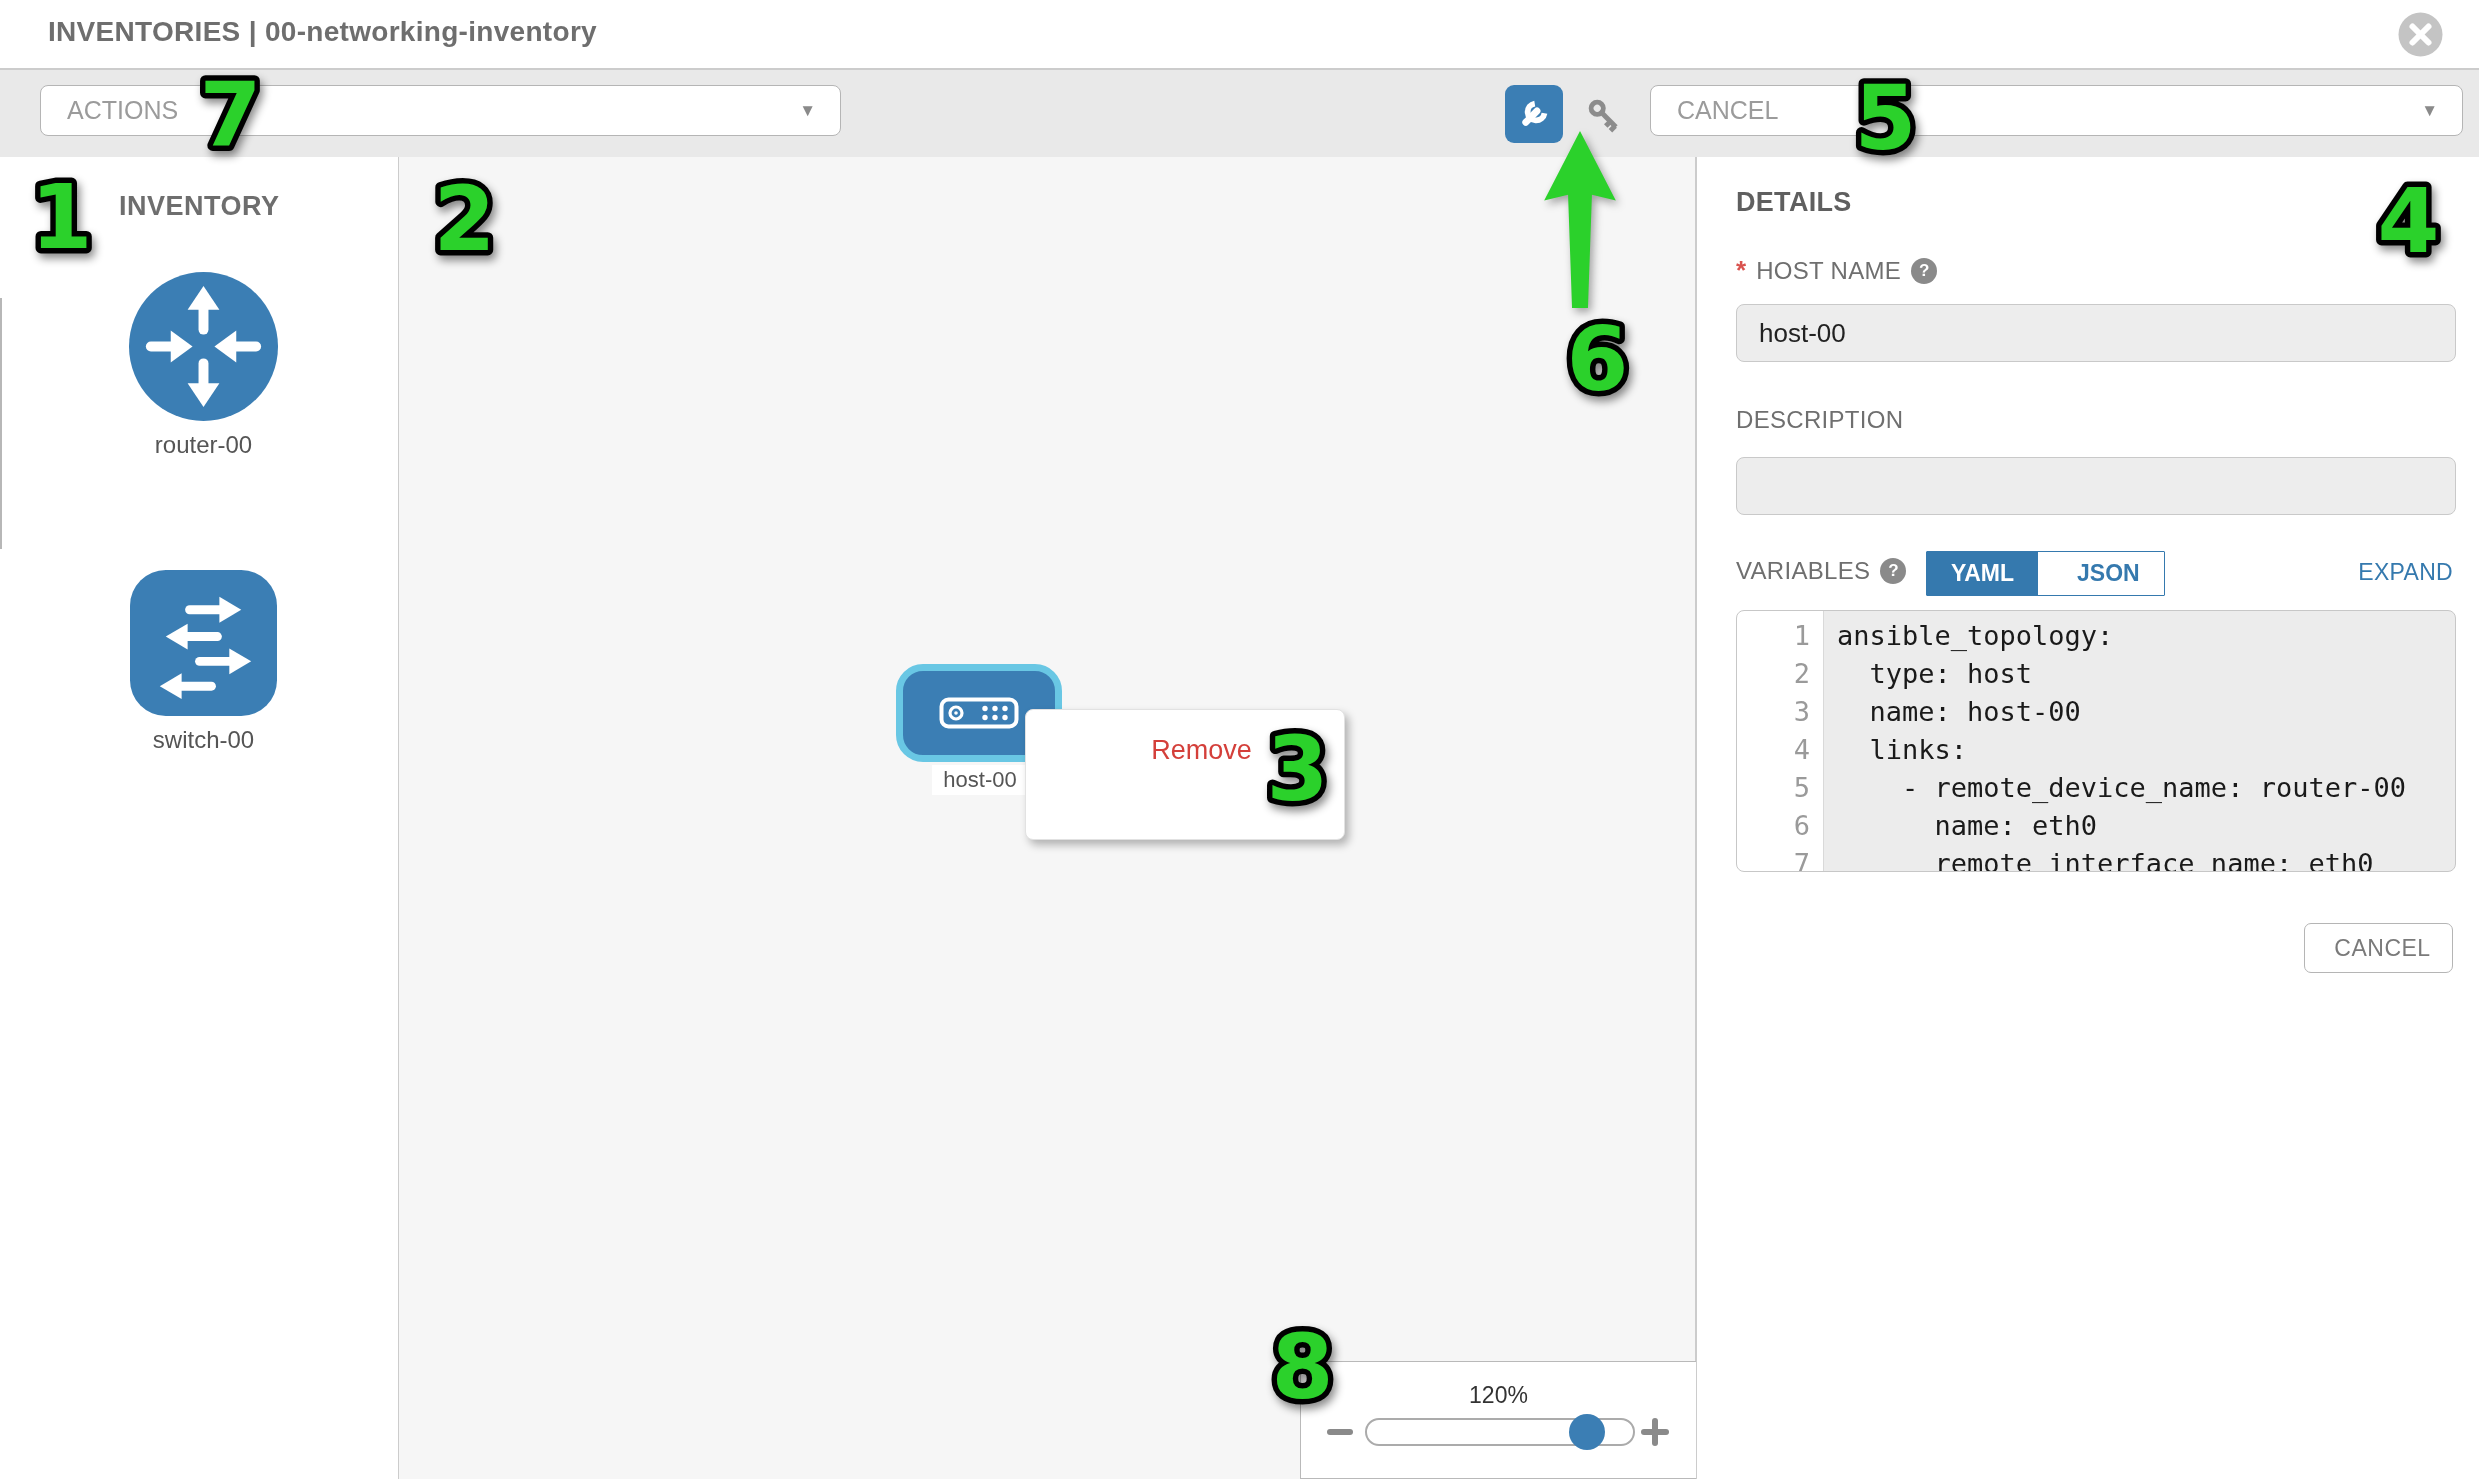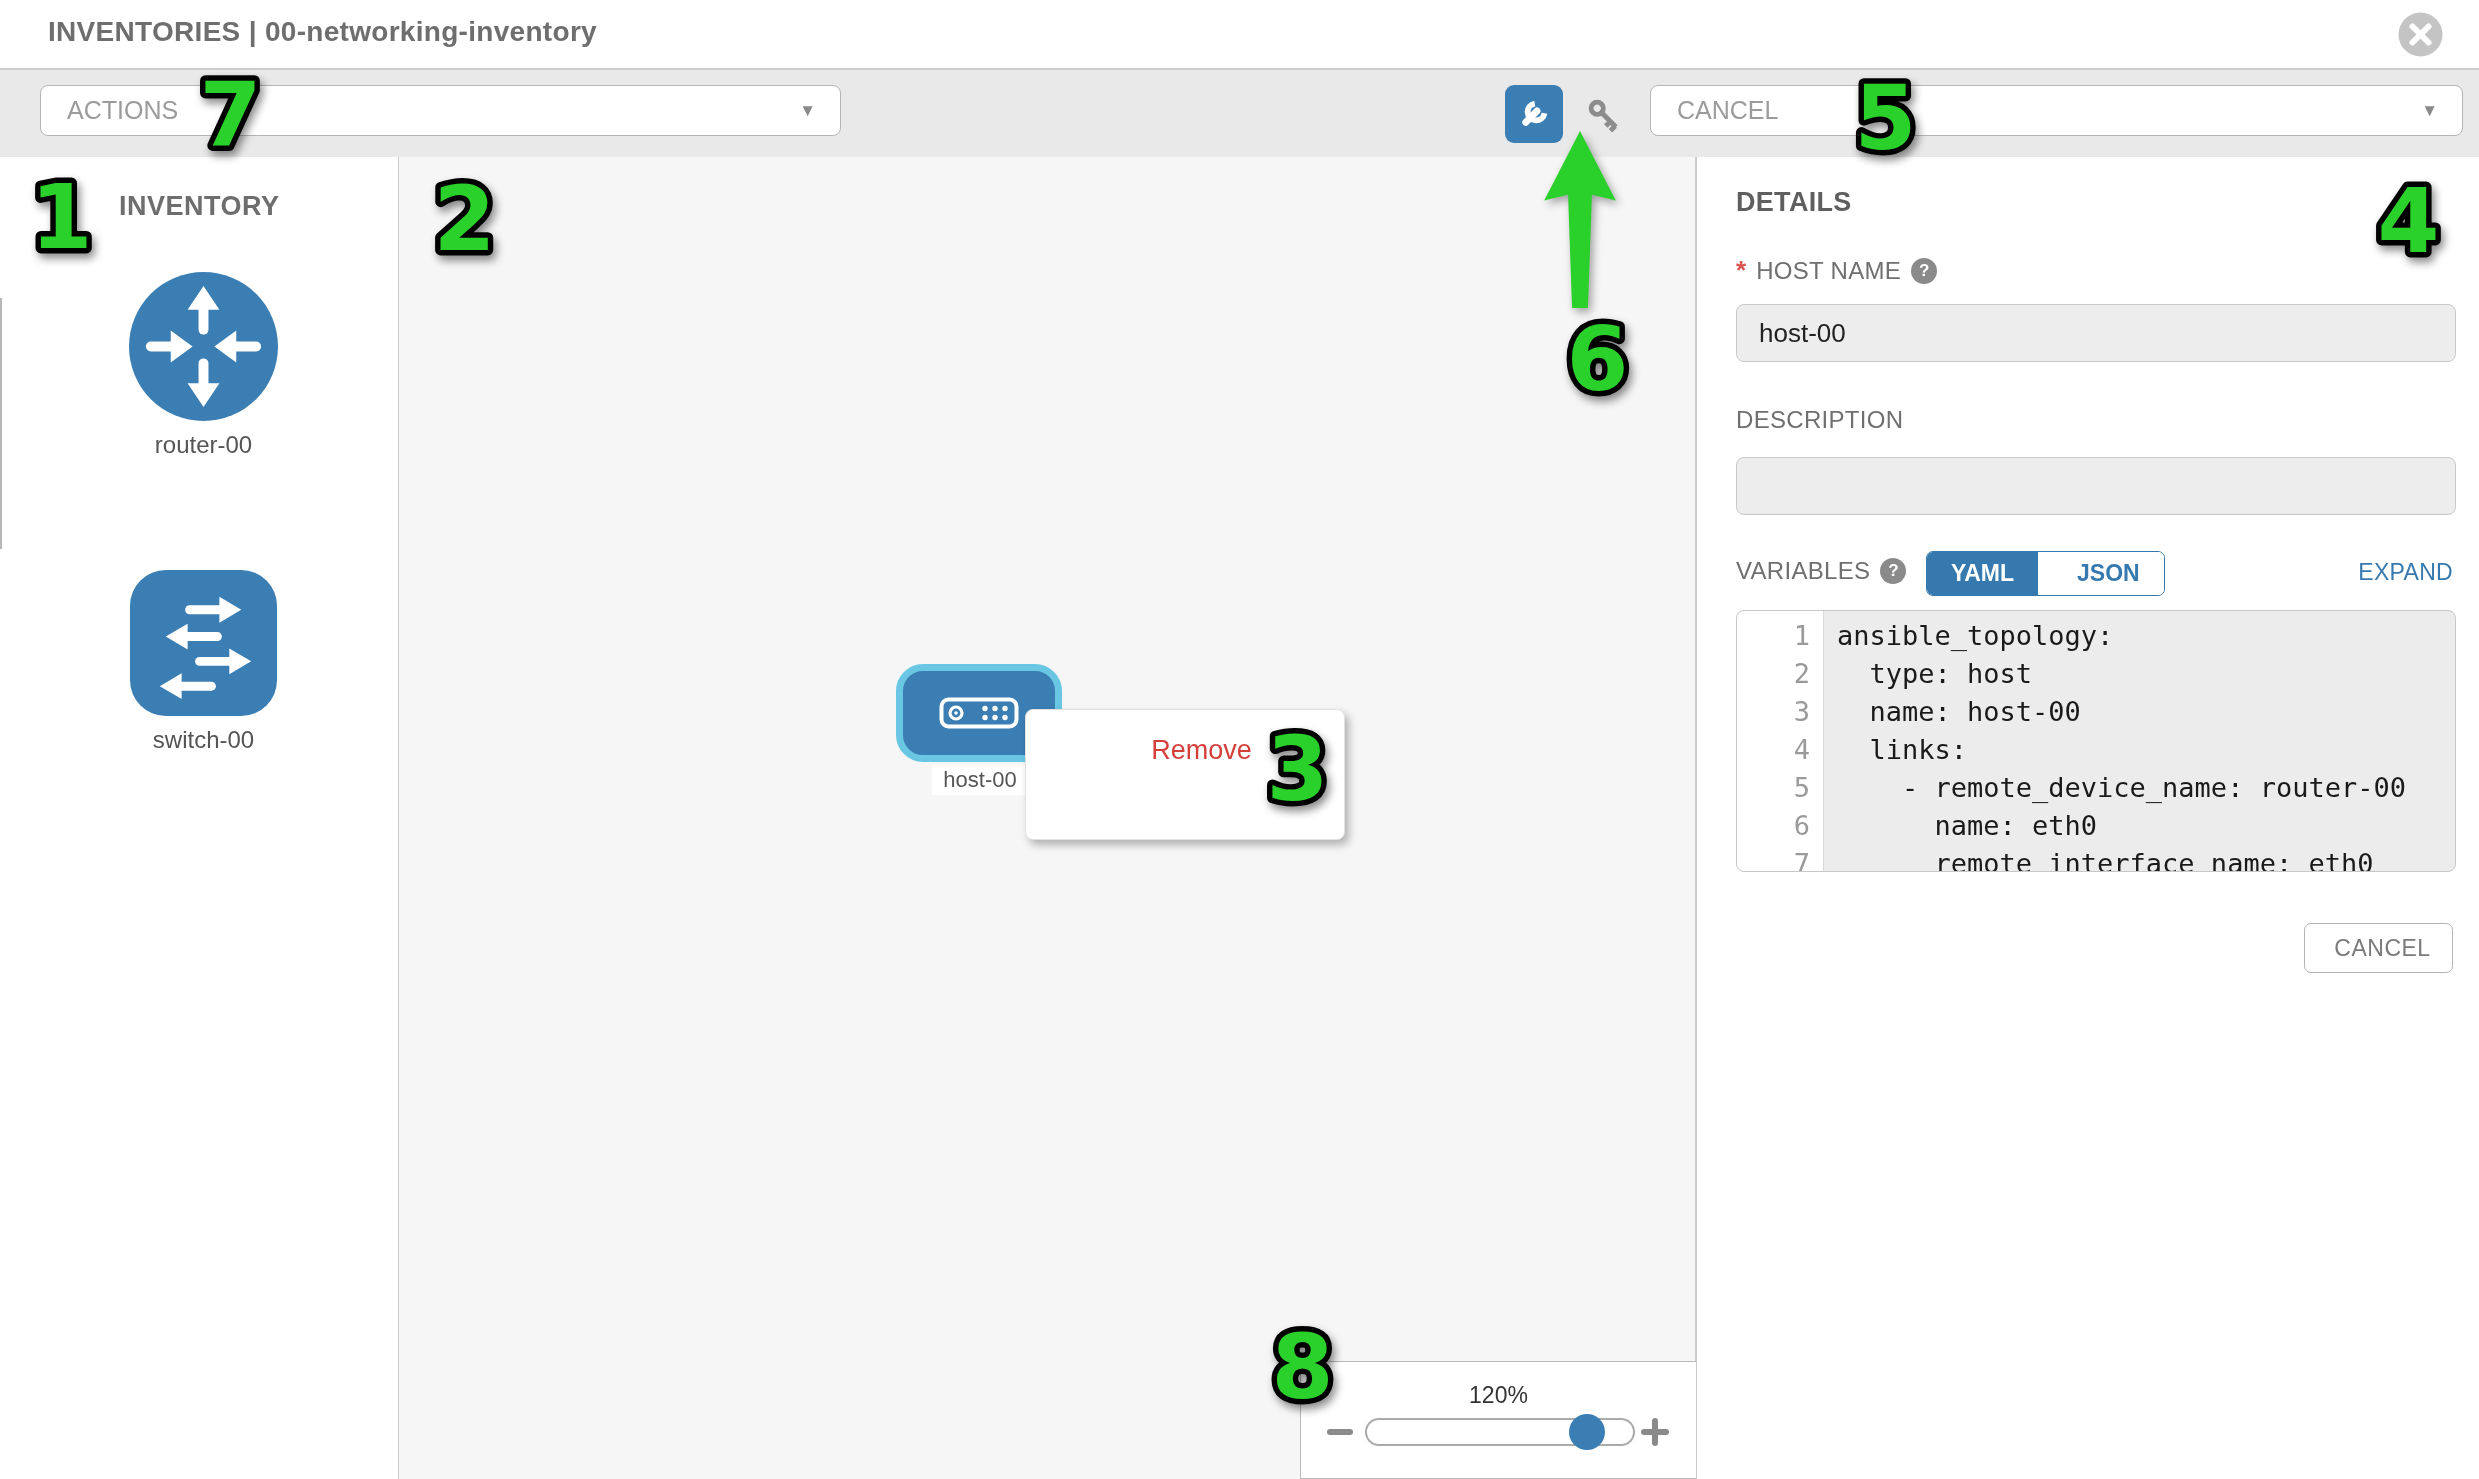--- a/index.html
+++ b/index.html
@@ -61,21 +61,21 @@
   .req { color:#d9534f; font-size:26px; font-weight:bold; }
   .lbl { font-size:24px; color:#6f6f6f; letter-spacing:0.3px; }
   .help { width:26px; height:26px; background:#8a8a8a; border-radius:50%; color:#fff; font-size:17px; font-weight:bold; text-align:center; line-height:26px; cursor:pointer; }
   .help::after { content:"?"; }
   .dp-input { position:absolute; left:39px; width:720px; height:58px; background:#ededed; border:1px solid #c9c9c9; border-radius:8px; font-size:26px; color:#222; padding:0 22px; font-family:"Liberation Sans", sans-serif; }
   .row-hostlabel { top:98px; }
   .inp-host { top:147px; }
   .row-desclabel { top:249px; }
   .inp-desc { top:300px; }
   .row-vars { top:400px; }
-  .toggle { position:absolute; left:229px; top:394px; display:flex; border:1px solid #3579ae; border-radius:7px; overflow:hidden; cursor:pointer; }
+  .toggle { position:absolute; left:229px; top:394px; display:flex; border:1px solid #3579ae; border-radius:1px; overflow:hidden; cursor:pointer; }
   .tog { font-size:23px; font-weight:bold; padding:8px 24px; }
   .tog.on { background:#3579ae; color:#fff; }
   .tog.off { background:#fff; color:#3579ae;padding-left:39px; }
   .expand { position:absolute; right:26px; top:402px; font-size:23px; color:#3579ae; cursor:pointer; letter-spacing:0.3px; }
 
   .editor { position:absolute; left:39px; top:453px; width:720px; height:262px; border:1px solid #c7c7c7; border-radius:8px; overflow:hidden; background:linear-gradient(to right, #ffffff 86px, #d9d9d9 86px, #d9d9d9 87px, #ececec 87px); padding-top:6px; }
   .crow { display:flex; height:38px; line-height:38px; font-family:"DejaVu Sans Mono", monospace; font-size:27px; }
   .lnum { width:86px; text-align:right; padding-right:13px; color:#9a9a9a; flex:none; }
   .ltext { padding-left:14px; color:#1a1a1a; white-space:pre; }
 

